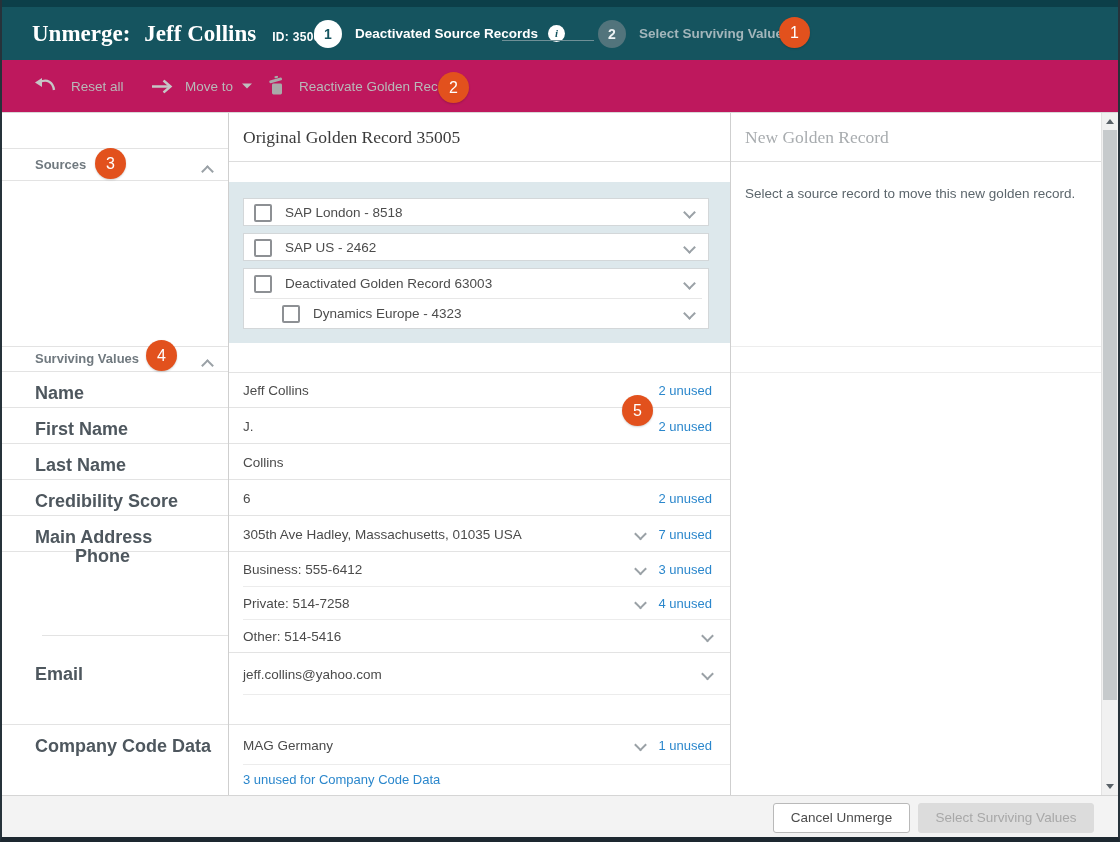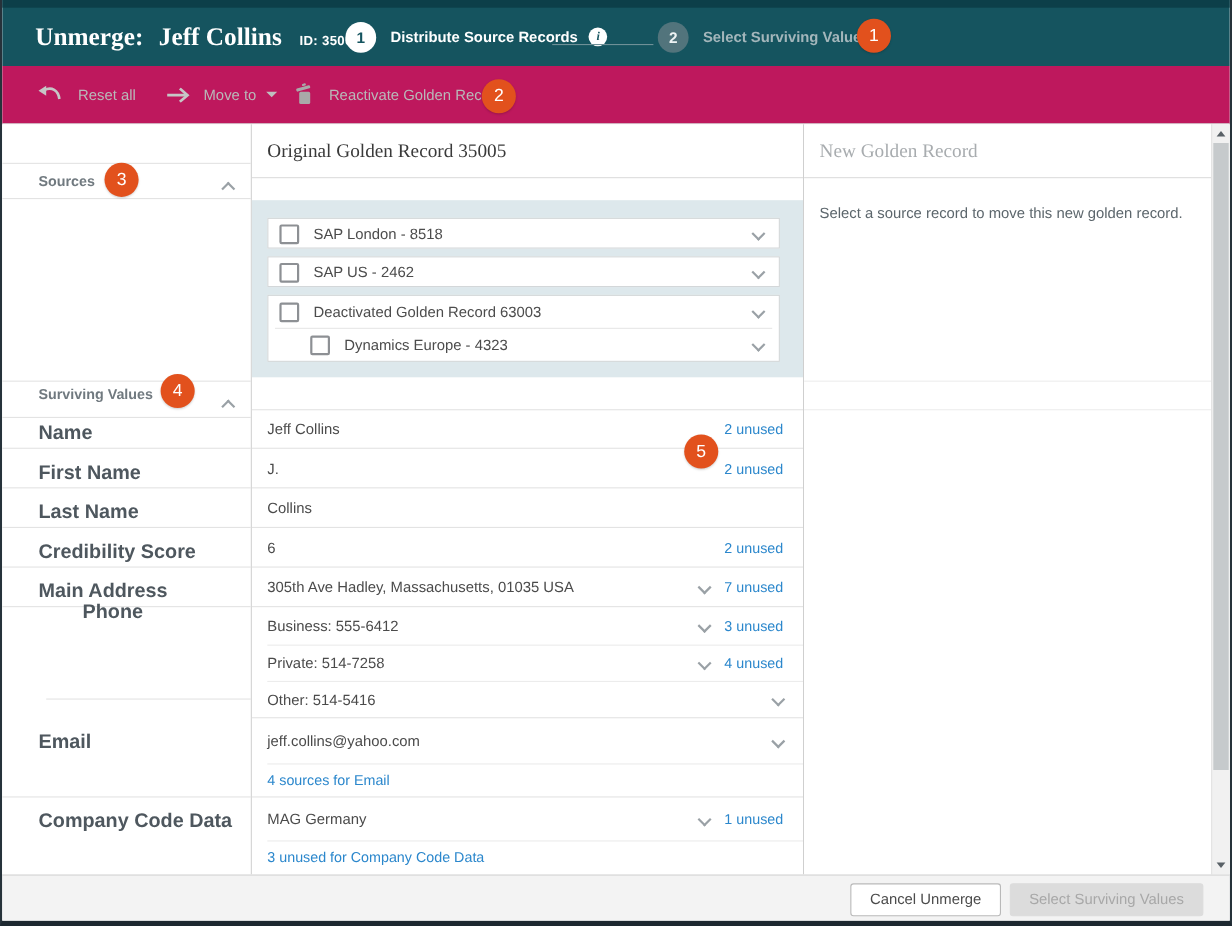--- a/index.html
+++ b/index.html
@@ -53,21 +53,21 @@
   .main{position:absolute;top:113px;left:0;right:0;height:682px;background:#fff;}
   .panel-left{position:absolute;left:0;top:0;bottom:0;width:227px;border-right:1px solid #cfcfcf;box-sizing:border-box;background:#fff;}
   .panel-mid{position:absolute;left:227px;top:0;bottom:0;width:502px;border-right:1px solid #cfcfcf;box-sizing:border-box;background:#fff;}
   .panel-right{position:absolute;left:729px;top:0;bottom:0;right:17px;background:#fff;}
   .vscroll{position:absolute;right:0;top:0;bottom:0;width:17px;background:#f1f1f1;border-left:1px solid #e3e3e3;box-sizing:border-box;}
 
   
   .lrow{position:absolute;left:0;right:0;box-sizing:border-box;border-bottom:1px solid #e3e3e3;font-weight:bold;}
   .lsec{font-size:13px;color:#70797f;}
   .sources-row{top:35px;height:33px;border-top:1px solid #e3e3e3;line-height:31px;padding-left:33px;}
-  .sv-row{top:233px;height:34px;border-top:1px solid #e3e3e3;line-height:24px;padding-left:33px;}
+  .sv-row{top:233px;height:26px;border-top:1px solid #e3e3e3;line-height:24px;padding-left:33px;}
   .lfield{font-size:18px;font-weight:700;color:#4e575e;padding:11px 0 0 33px;}
   .sec-chv{position:absolute;right:16px;top:50%;margin-top:-2px;}
 
   
   .chv{width:7px;height:7px;border-right:2px solid #9aa1a6;border-bottom:2px solid #9aa1a6;
     display:inline-block;transform:rotate(45deg);}
   .chv.up{transform:rotate(-135deg);margin-top:2px;}
 
   
   .mid-header{position:absolute;top:0;left:0;right:0;height:49px;border-bottom:1px solid #ddd;
@@ -124,21 +124,21 @@
 
   <div class="app-header">
     <div class="hdr-title">
       <span class="t-prefix">Unmerge:</span>
       <span class="t-name">Jeff Collins</span>
       <span class="t-id">ID: 35005</span>
     </div>
 
     <div class="step step1">
       <span class="step-circle">1</span>
-      <span class="step-label">Distribute Source Records</span>
+      <span class="step-label">Deactivated Source Records</span>
       <span class="info-dot">i</span>
     </div>
 
     <div class="step-line"></div>
 
     <div class="step step2">
       <span class="step-circle">2</span>
       <span class="step-label">Select Surviving Values</span>
     </div>
   </div>
@@ -294,23 +294,20 @@
       </div>
 
       <div class="mrow" style="top:540px;height:72px;">
         <div class="sub" style="height:41px;">
           <span class="mval">jeff.collins@yahoo.com</span>
           <span class="mright">
               <span class="chv"></span>
             </span>
         </div>
         <div class="inner-div"></div>
-        <div class="link-row" style="height:29px;">
-          <a class="unused" href="#">4 sources for Email</a>
-        </div>
       </div>
 
       <div class="mrow" style="top:612px;height:70px;border-bottom:none;">
         <div class="sub" style="height:39px;">
           <span class="mval">MAG Germany</span>
           <span class="mright">
             <span class="chv"></span>
             <a class="unused" href="#">1 unused</a>
           </span>
         </div>

